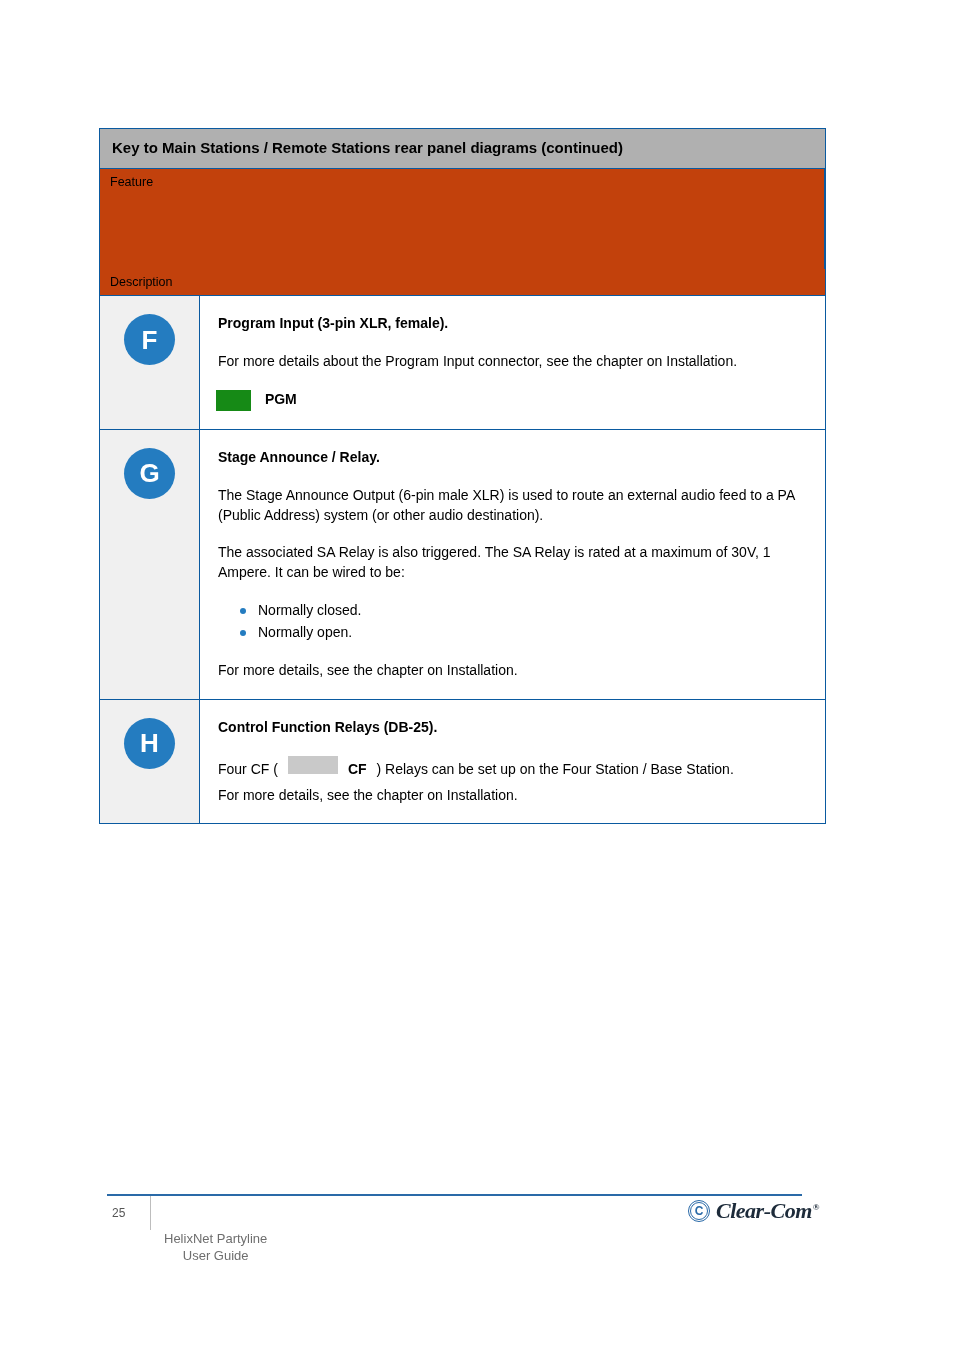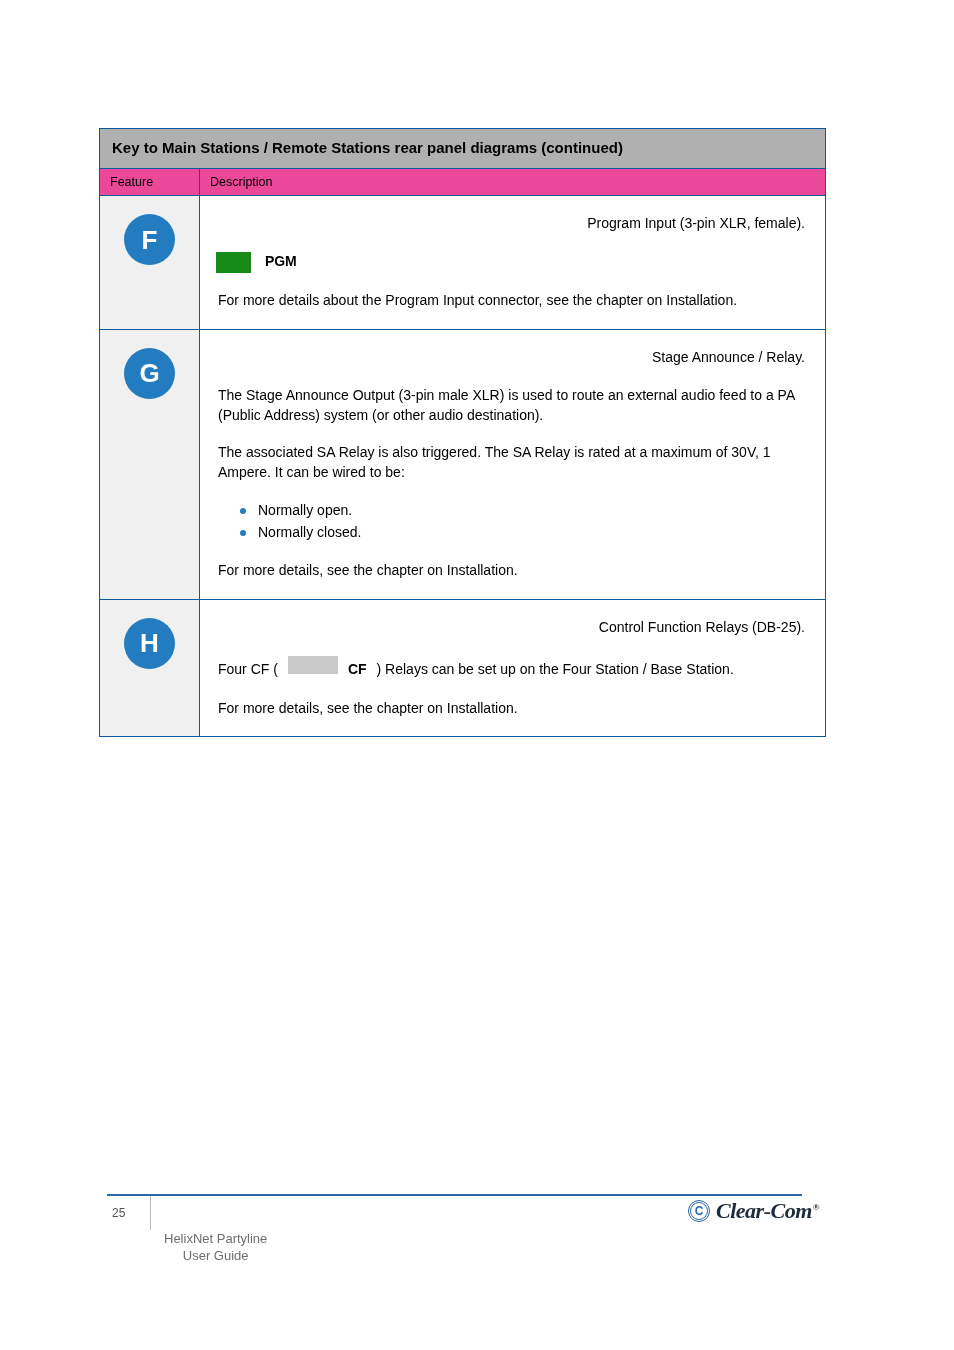--- a/index.html
+++ b/index.html
@@ -11,21 +11,21 @@
     width: 727px;
     border: 1px solid #0a5aa0;
   }
   .banner {
     background: #b0b0b0;
     padding: 10px 12px 12px 12px;
     font-weight: bold;
     font-size: 15px;
     color: #000;
   }
-  .header-row { display: flex; background: #ec4899; border-top: 1px solid #0a5aa0; }
+  .header-row { display: flex; background: #c2410c; border-top: 1px solid #0a5aa0; flex-direction: column; }
   .header-feature {
     flex: 0 0 100px;
     padding: 6px 10px;
     font-size: 12.5px;
     border-right: 1px solid #0a5aa0;
   }
   .header-desc {
     flex: 1;
     padding: 6px 10px;
     font-size: 12.5px;
@@ -45,41 +45,41 @@
     display: flex; align-items: center; justify-content: center;
     line-height: 1;
   }
   .desc {
     flex: 1;
     padding: 18px 20px 18px 18px;
     font-size: 14px;
     line-height: 1.42;
     color: #000;
   }
-  .desc .title { font-weight: normal; margin-bottom: 18px; text-align: right; }
+  .desc .title { font-weight: bold; margin-bottom: 18px; }
   .desc p { margin-bottom: 18px; }
   .desc p:last-child { margin-bottom: 0; }
   .green-sq {
     display: inline-block;
     width: 35px; height: 21px;
     background: #168a16;
     vertical-align: middle;
     margin-left: -2px;
   }
   .after-green { margin-left: 10px; }
   .bold { font-weight: bold; }
   ul.bullets { list-style: none; margin: 0 0 18px 0; padding: 0; }
   ul.bullets li { display: flex; align-items: flex-start; gap: 12px; margin-bottom: 2px; margin-left: 22px; }
   ul.bullets li .dot {
     flex: 0 0 auto; width: 6px; height: 6px; border-radius: 50%;
     background: #247cc0;
     margin-top: 7px;
   }
   ul.bullets li .txt { flex: 1; }
-  .cf-row { display: flex; align-items: baseline; gap: 10px; margin-bottom: 19px; }
+  .cf-row { display: flex; align-items: baseline; gap: 10px; margin-bottom: 6px; }
   .cf-swatch {
     display: inline-block; width: 50px; height: 18px; background: #c9c9c9; vertical-align: middle;
   }
   .footer-rule {
     position: absolute;
     left: 107px; top: 1194px; width: 695px;
     height: 2px; background: #2a6aa8;
   }
   .footer-vert {
     position: absolute;
@@ -133,44 +133,44 @@
       <div class="header-feature">Feature</div>
       <div class="header-desc">Description</div>
     </div>
 
     <div class="row">
       <div class="feat">
         <div class="badge">F</div>
       </div>
       <div class="desc">
         <p class="title">Program Input (3-pin XLR, female).</p>
+        <p>For more details about the Program Input connector, see the chapter on Installation.</p>
         <p>
           <span class="green-sq"></span>
           <span class="after-green bold">PGM</span>
         </p>
-        <p>For more details about the Program Input connector, see the chapter on Installation.</p>
       </div>
     </div>
 
     <div class="row">
       <div class="feat">
         <div class="badge">G</div>
       </div>
       <div class="desc">
         <p class="title">Stage Announce / Relay.</p>
-        <p>The Stage Announce Output (3-pin male XLR) is used to route an external audio feed to a PA (Public Address) system (or other audio destination).</p>
+        <p>The Stage Announce Output (6-pin male XLR) is used to route an external audio feed to a PA (Public Address) system (or other audio destination).</p>
         <p>The associated SA Relay is also triggered. The SA Relay is rated at a maximum of 30V, 1 Ampere. It can be wired to be:</p>
         <ul class="bullets">
           <li>
             <span class="dot"></span>
-            <span class="txt">Normally open.</span>
+            <span class="txt">Normally closed.</span>
           </li>
           <li>
             <span class="dot"></span>
-            <span class="txt">Normally closed.</span>
+            <span class="txt">Normally open.</span>
           </li>
         </ul>
         <p>For more details, see the chapter on Installation.</p>
       </div>
     </div>
 
     <div class="row">
       <div class="feat">
         <div class="badge">H</div>
       </div>

